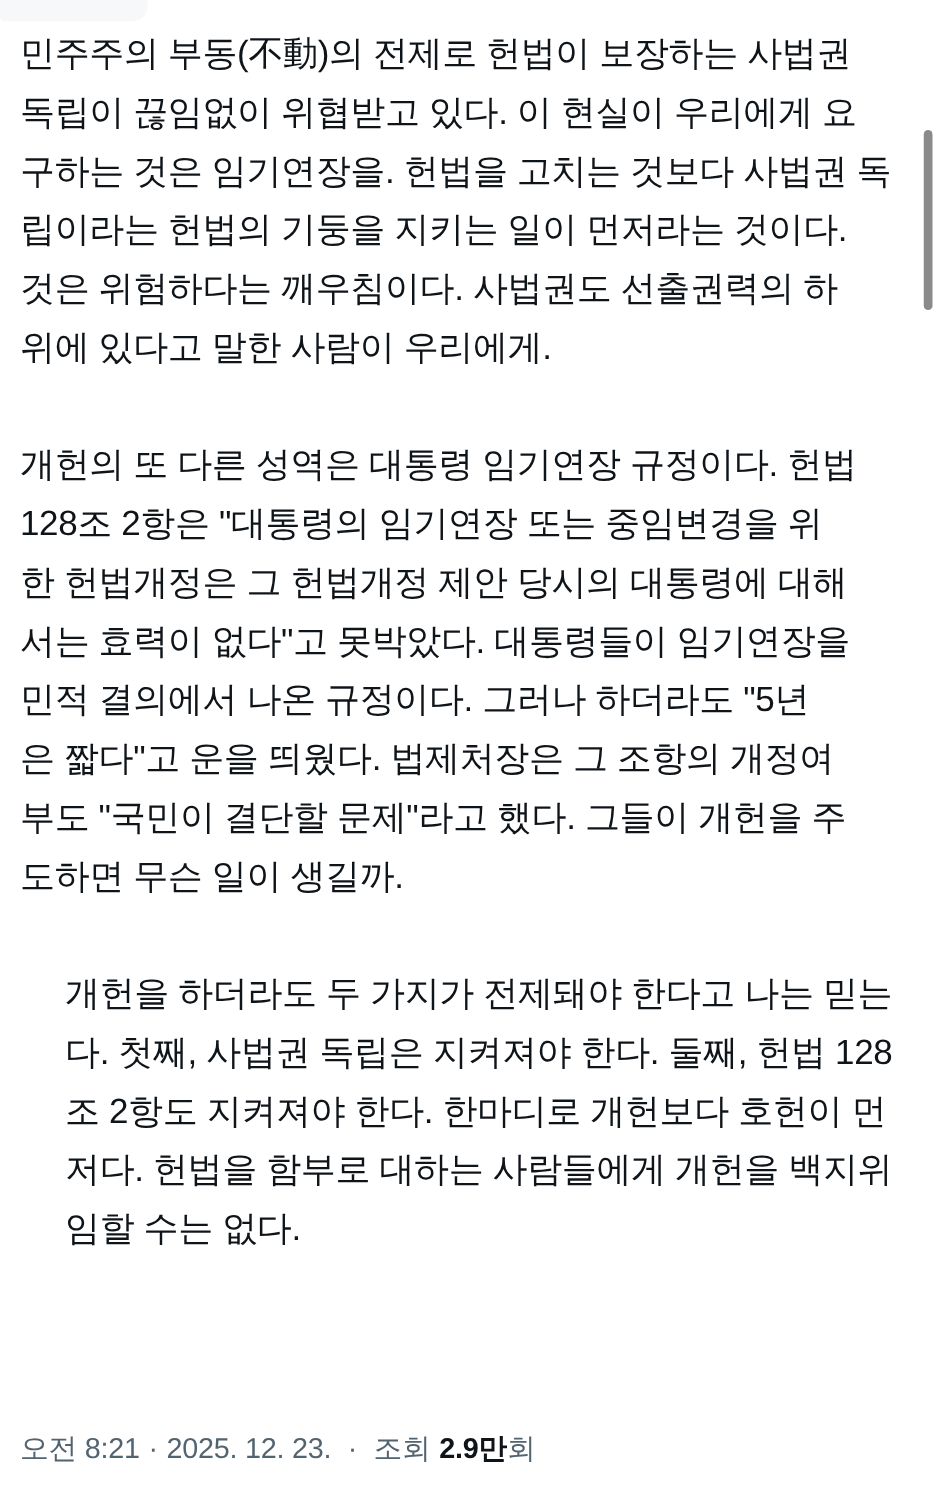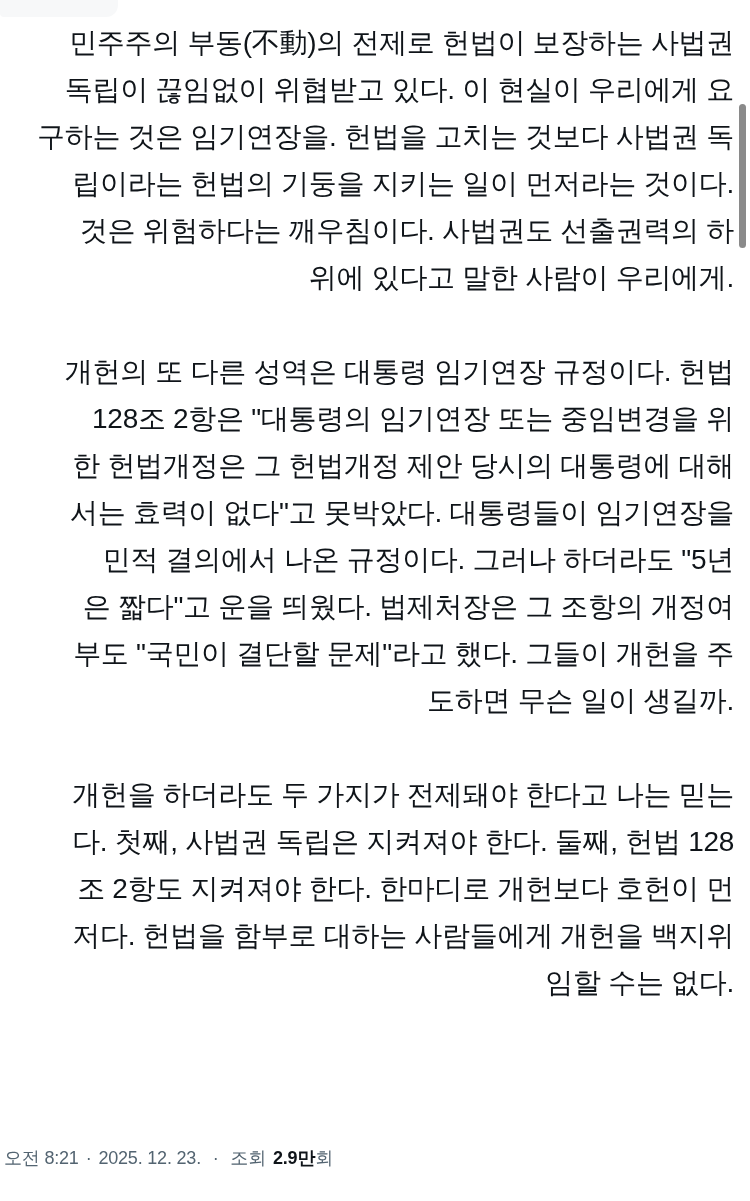--- a/index.html
+++ b/index.html
@@ -19,35 +19,34 @@
     border-radius: 0 0 12px 4px;
   }
   .tweet-body {
     position: absolute;
     top: 19px;
     left: 16px;
     right: 16px;
     color: #0f1419;
     font-size: 28px;
     font-weight: 400;
-    text-align: right;
   }
   .tweet-paragraph { margin: 0 0 47px 0; }
-  .tweet-paragraph:last-child { margin-bottom: 0; }
+  .tweet-paragraph:last-child { margin-bottom: 0; margin-left: 36px; }
   .tweet-line {
     height: 47px;
     line-height: 47px;
     white-space: nowrap;
     letter-spacing: -0.3px;
   }
   .post-footer {
     position: absolute;
-    left: 4px;
+    left: 16px;
     top: 1143px;
-    font-size: 18px;
+    font-size: 23px;
     line-height: 30px;
     color: #536471;
     white-space: nowrap;
     letter-spacing: -0.2px;
   }
   .post-footer .sep { margin: 0 7px; }
   .views-label { margin-right: 7px; }
   .views-count {
     color: #0f1419;
     font-weight: 700;

